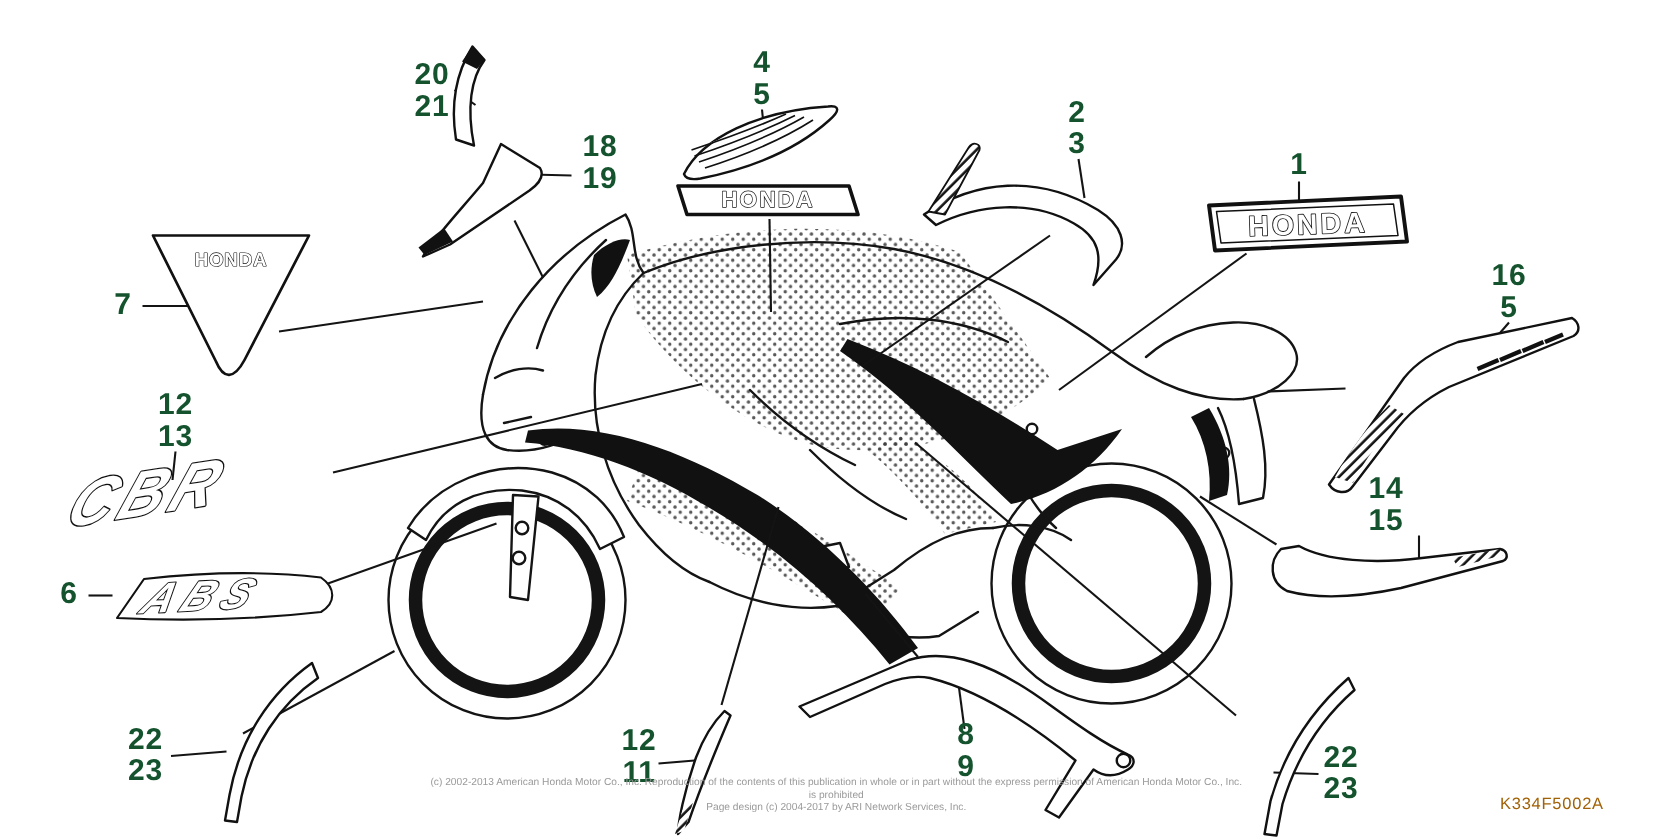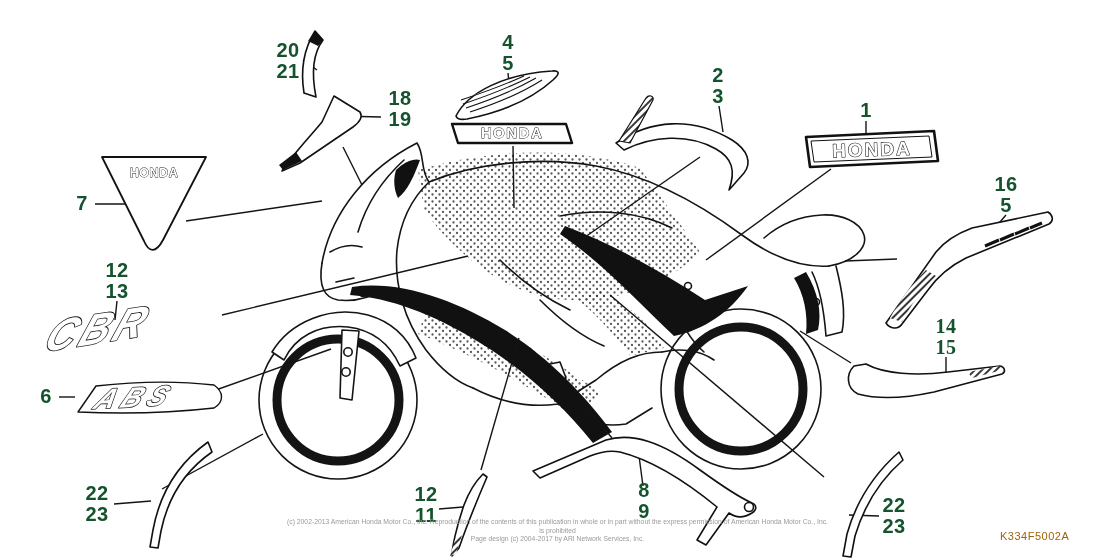--- a/index.html
+++ b/index.html
@@ -189,21 +189,21 @@
 5</div>
   <div class="callout" style="left:698px;top:65px;">2
 3</div>
   <div class="callout" style="left:846px;top:100px;">1</div>
   <div class="callout" style="left:986px;top:174px;">16
 5</div>
   <div class="callout" style="left:62px;top:193px;">7</div>
   <div class="callout" style="left:97px;top:260px;">12
 13</div>
   <div class="callout" style="left:26px;top:386px;">6</div>
-  <div class="callout" style="left:926px;top:316px;font-family:Liberation Serif, serif;">14
+  <div class="callout" style="left:904px;top:316px;">14
 15</div>
   <div class="callout" style="left:77px;top:483px;">22
 23</div>
   <div class="callout" style="left:406px;top:484px;">12
 11</div>
   <div class="callout" style="left:624px;top:480px;">8
 9</div>
   <div class="callout" style="left:874px;top:495px;">22
 23</div>
 

